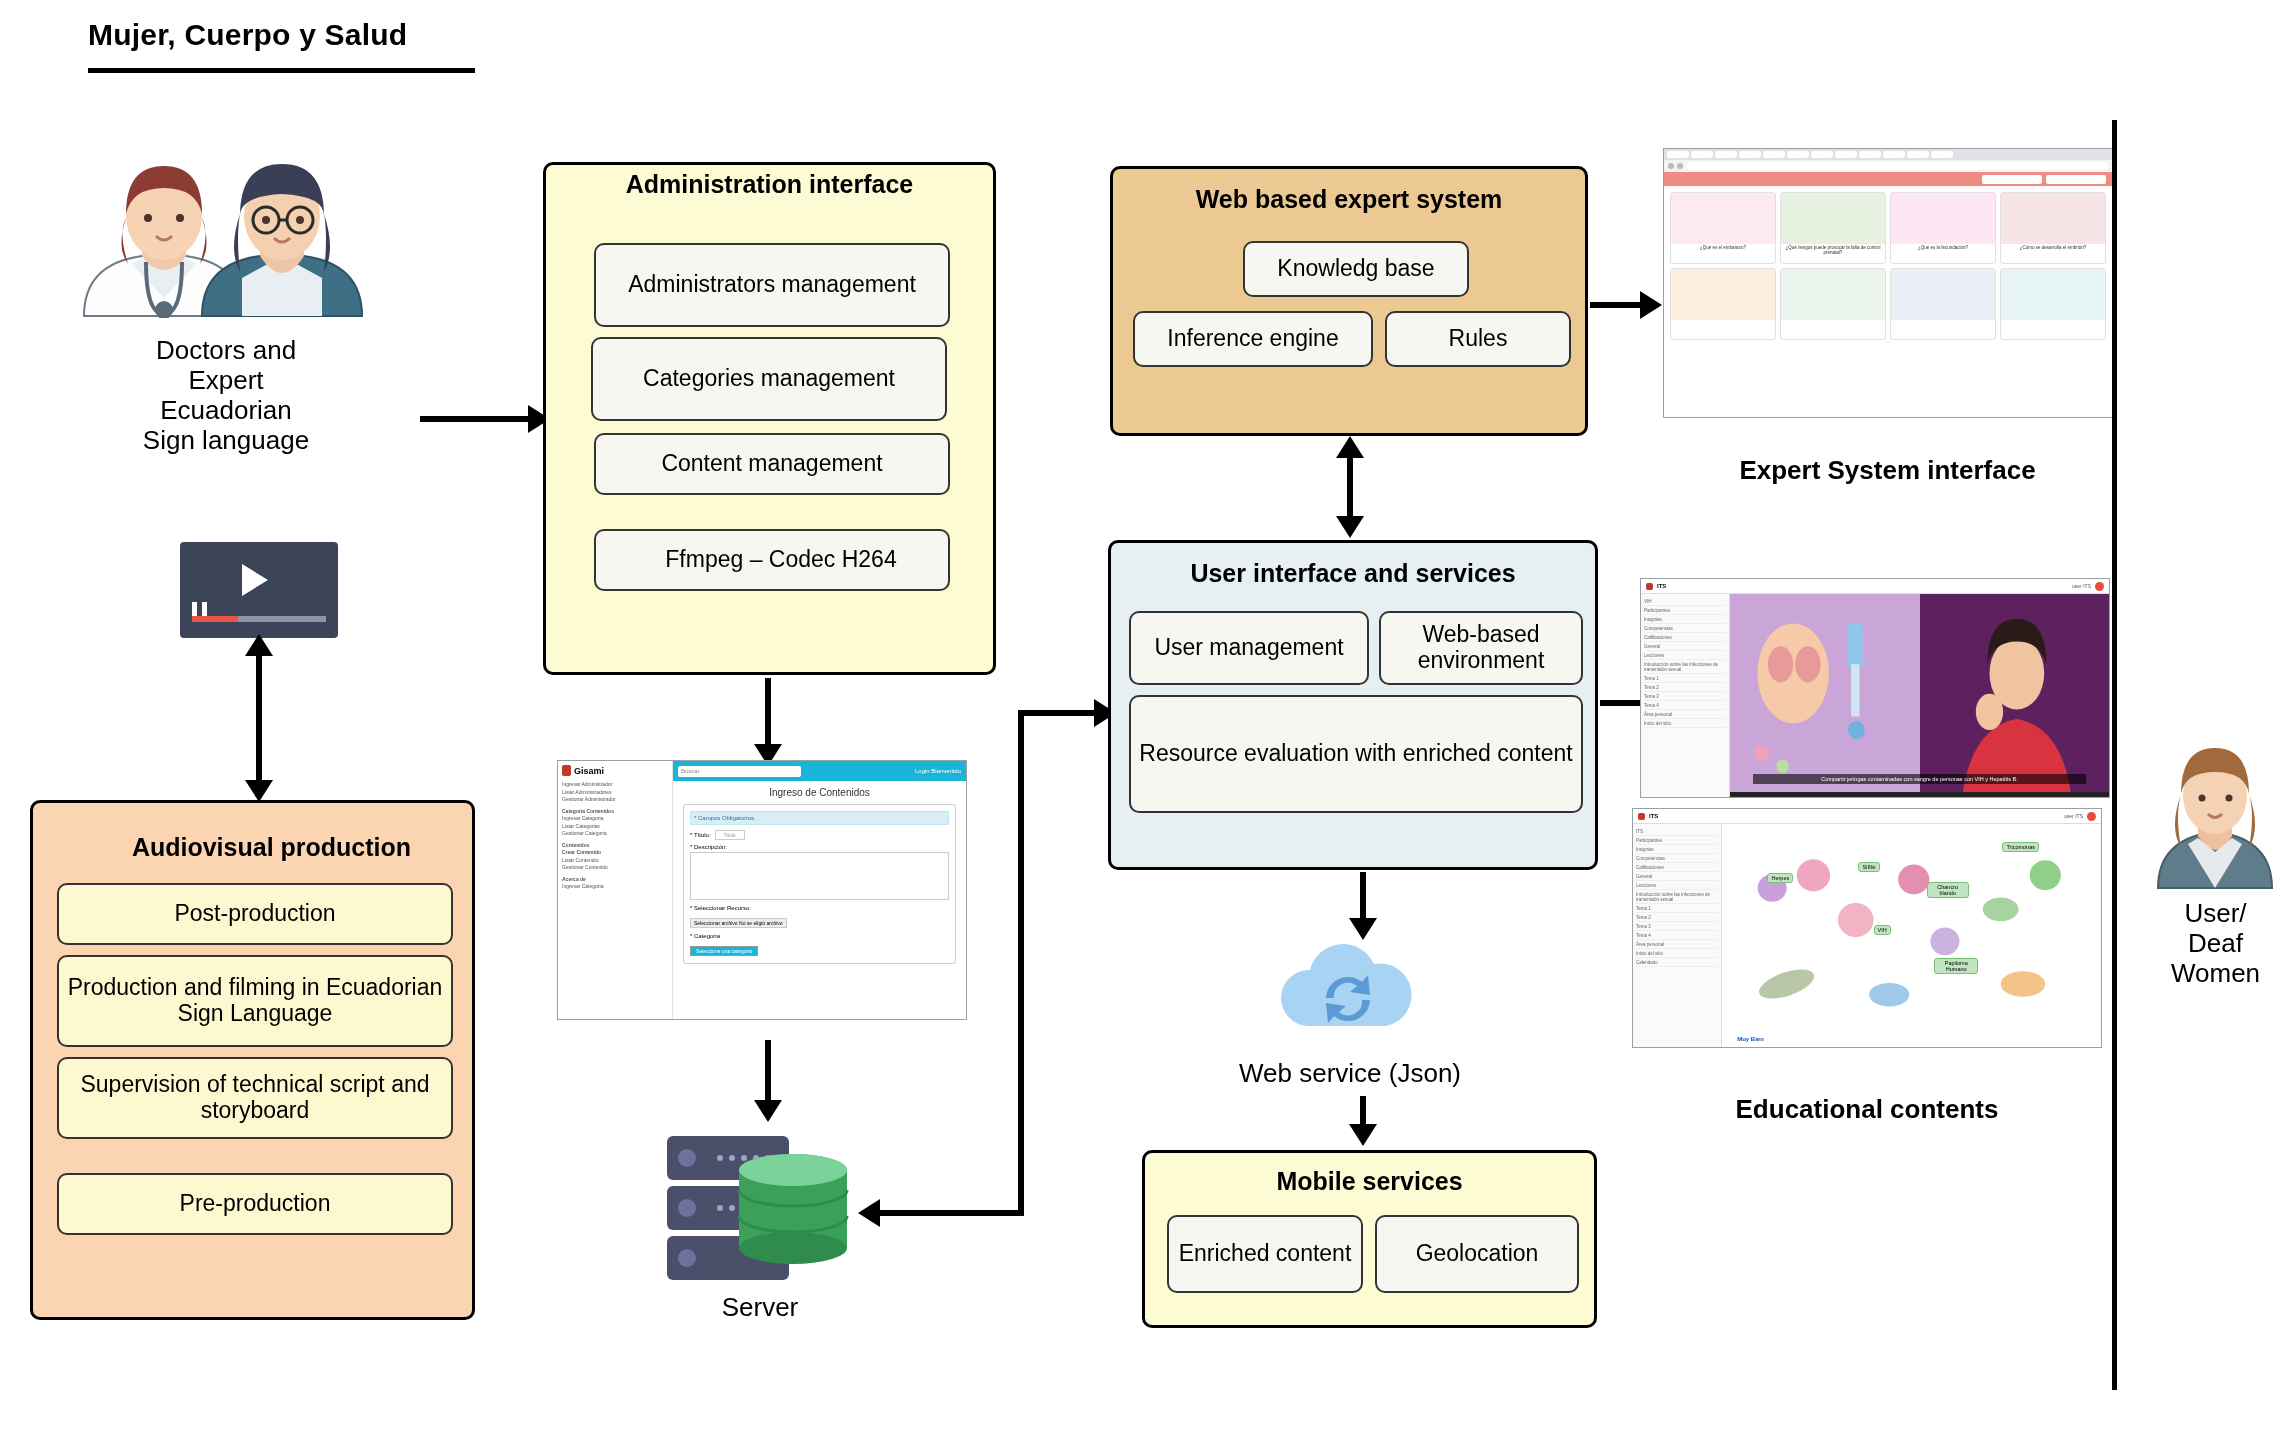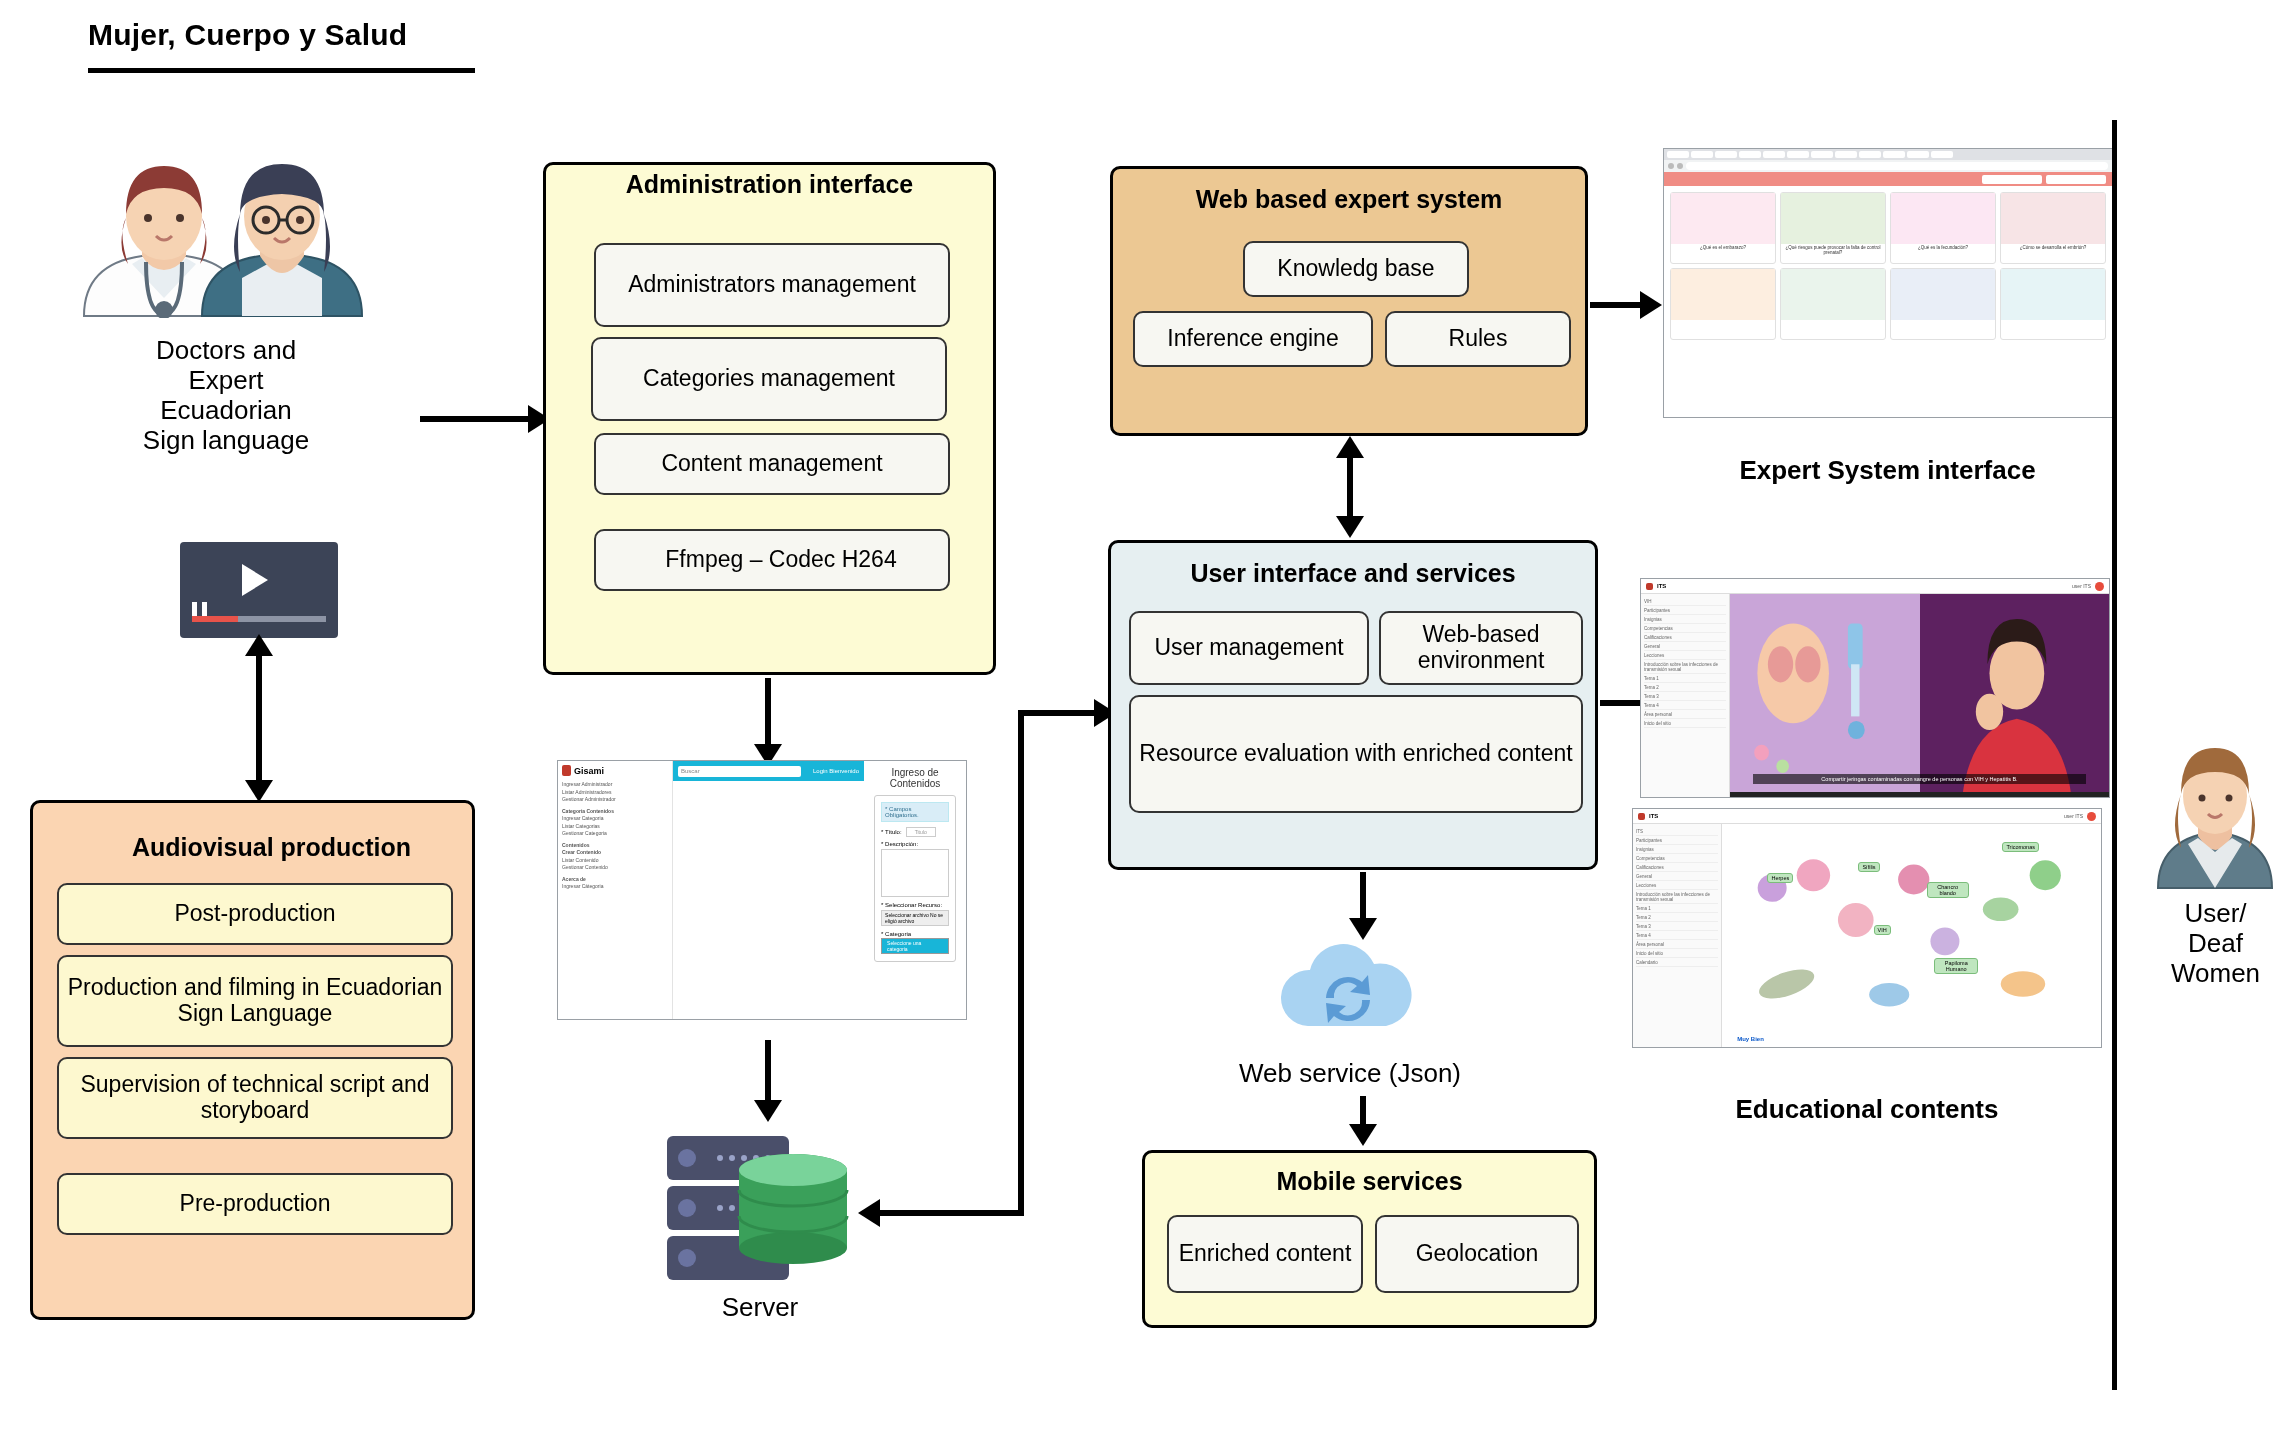--- a/index.html
+++ b/index.html
@@ -280,21 +280,21 @@
         <div class="tinytext">Ingresar Categoria</div>
         <div class="tinytext">Listar Categorias</div>
         <div class="tinytext">Gestionar Categoria</div>
         <div class="tinytext" style="margin-top:4px; font-weight:bold;">Contenidos</div>
         <div class="tinytext" style="font-weight:bold;">Crear Contenido</div>
         <div class="tinytext">Listar Contenido</div>
         <div class="tinytext">Gestionar Contenido</div>
         <div class="tinytext" style="margin-top:4px; font-weight:bold;">Acerca de</div>
         <div class="tinytext">Ingresar Cátegoria</div>
       </div>
-      <div style="flex:1; display:flex; flex-direction:row;">
+      <div style="flex:1; display:flex; flex-direction:column;">
         <div style="height:20px; background:#18b5d8; display:flex; align-items:center; padding:0 5px; gap:6px;">
           <div style="background:#fff; border-radius:2px; width:120px; height:11px; font-size:6px; color:#888; padding-left:3px; line-height:11px;">Buscar</div>
           <div style="flex:1"></div>
           <div style="font-size:6px; color:#fff;">Login Bienvenido</div>
         </div>
         <div style="flex:1; background:#fff; padding:6px 10px;">
           <div style="text-align:center; font-size:10px; color:#333; margin-bottom:6px;">Ingreso de Contenidos</div>
           <div style="border:1px solid #ccc; border-radius:3px; padding:6px;">
             <div style="background:#d9edf7; border:1px solid #bce8f1; color:#31708f; font-size:6px; padding:3px; margin-bottom:5px;">* Campos Obligatorios.</div>
             <div style="display:flex; align-items:center; gap:4px; margin-bottom:4px;">

